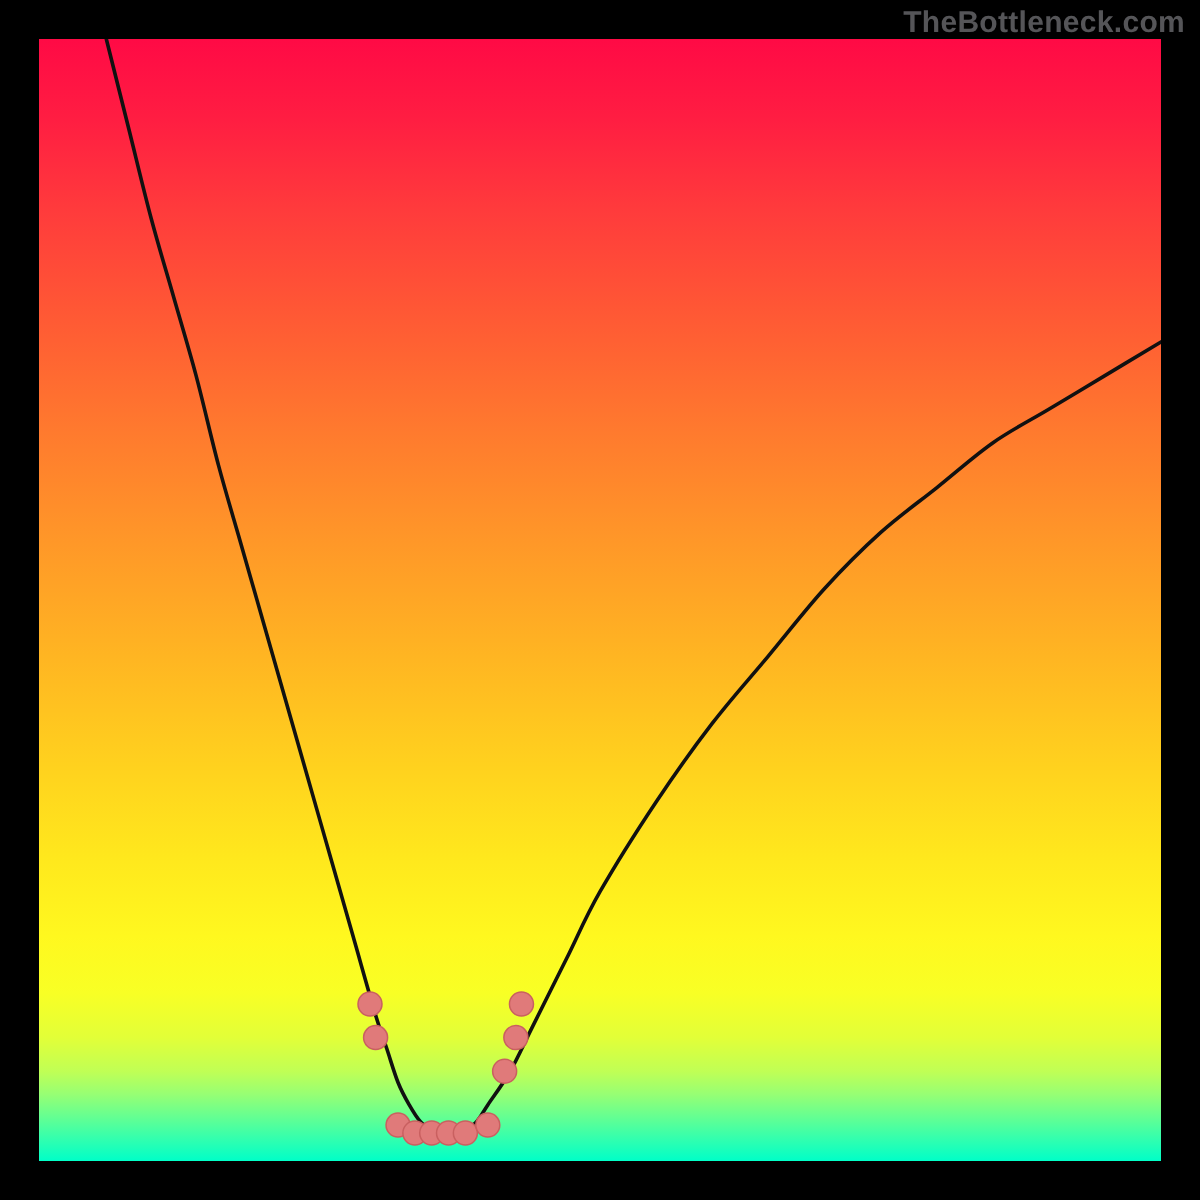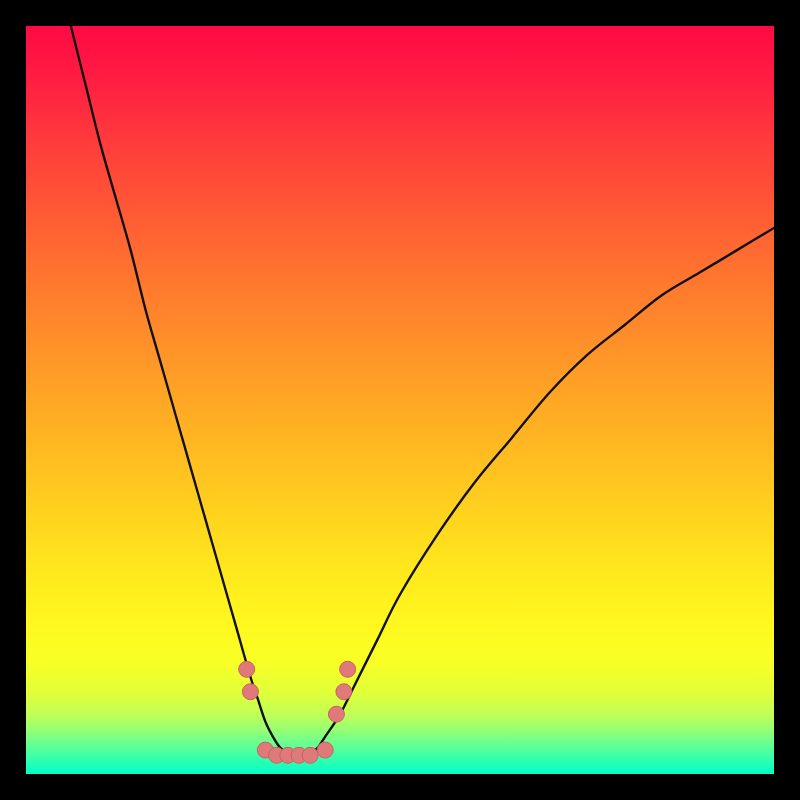--- a/index.html
+++ b/index.html
@@ -69,20 +69,21 @@
     top: 0;
     width: 748px;
     height: 748px;
     z-index: 3;
   }
 </style>
 </head>
 <body>
 
 <div class="frame">
+  <div class="watermark">TheBottleneck.com</div>
   <div class="plot">
     <div class="gradient"></div>
     <svg class="curve" viewBox="0 0 748 748" preserveAspectRatio="none">
       <path id="curve-path" fill="none" stroke="#111111" stroke-width="2.4" stroke-linecap="round" stroke-linejoin="round" d="M 44.88 0.00 C 47.37 9.97, 54.85 39.89, 59.84 59.84 C 64.83 79.79, 69.81 100.98, 74.80 119.68 C 79.79 138.38, 84.77 154.59, 89.76 172.04 C 94.75 189.49, 99.73 205.70, 104.72 224.40 C 109.71 243.10, 114.69 265.54, 119.68 284.24 C 124.67 302.94, 129.65 319.15, 134.64 336.60 C 139.63 354.05, 144.61 371.51, 149.60 388.96 C 154.59 406.41, 159.57 423.87, 164.56 441.32 C 169.55 458.77, 174.53 476.23, 179.52 493.68 C 184.51 511.13, 189.49 528.59, 194.48 546.04 C 199.47 563.49, 204.45 580.95, 209.44 598.40 C 214.43 615.85, 220.66 638.29, 224.40 650.76 C 228.14 663.23, 229.39 665.72, 231.88 673.20 C 234.37 680.68, 236.87 689.41, 239.36 695.64 C 241.85 701.87, 244.35 706.24, 246.84 710.60 C 249.33 714.96, 251.83 719.08, 254.32 721.82 C 256.81 724.56, 259.31 725.81, 261.80 727.06 C 264.29 728.30, 266.79 728.93, 269.28 729.30 C 271.77 729.67, 274.27 729.67, 276.76 729.30 C 279.25 728.93, 281.75 728.30, 284.24 727.06 C 286.73 725.81, 289.23 724.56, 291.72 721.82 C 294.21 719.08, 295.46 716.21, 299.20 710.60 C 302.94 704.99, 309.17 696.89, 314.16 688.16 C 319.15 679.43, 322.89 670.71, 329.12 658.24 C 335.35 645.77, 344.08 628.32, 351.56 613.36 C 359.04 598.40, 364.03 585.93, 374.00 568.48 C 383.97 551.03, 398.93 527.34, 411.40 508.64 C 423.87 489.94, 436.33 472.49, 448.80 456.28 C 461.27 440.07, 473.73 426.36, 486.20 411.40 C 498.67 396.44, 511.13 380.23, 523.60 366.52 C 536.07 352.81, 548.53 340.34, 561.00 329.12 C 573.47 317.90, 585.93 309.17, 598.40 299.20 C 610.87 289.23, 623.33 278.01, 635.80 269.28 C 648.27 260.55, 660.73 254.32, 673.20 246.84 C 685.67 239.36, 698.13 231.88, 710.60 224.40 C 723.07 216.92, 741.77 205.70, 748.00 201.96"></path>
       <g id="markers">
           <circle cx="220.66" cy="643.28" r="8" fill="#e07a7a" stroke="#c96060" stroke-width="1"></circle>
           <circle cx="224.40" cy="665.72" r="8" fill="#e07a7a" stroke="#c96060" stroke-width="1"></circle>
           <circle cx="239.36" cy="724.06" r="8" fill="#e07a7a" stroke="#c96060" stroke-width="1"></circle>
           <circle cx="250.58" cy="729.30" r="8" fill="#e07a7a" stroke="#c96060" stroke-width="1"></circle>
           <circle cx="261.80" cy="729.30" r="8" fill="#e07a7a" stroke="#c96060" stroke-width="1"></circle>

